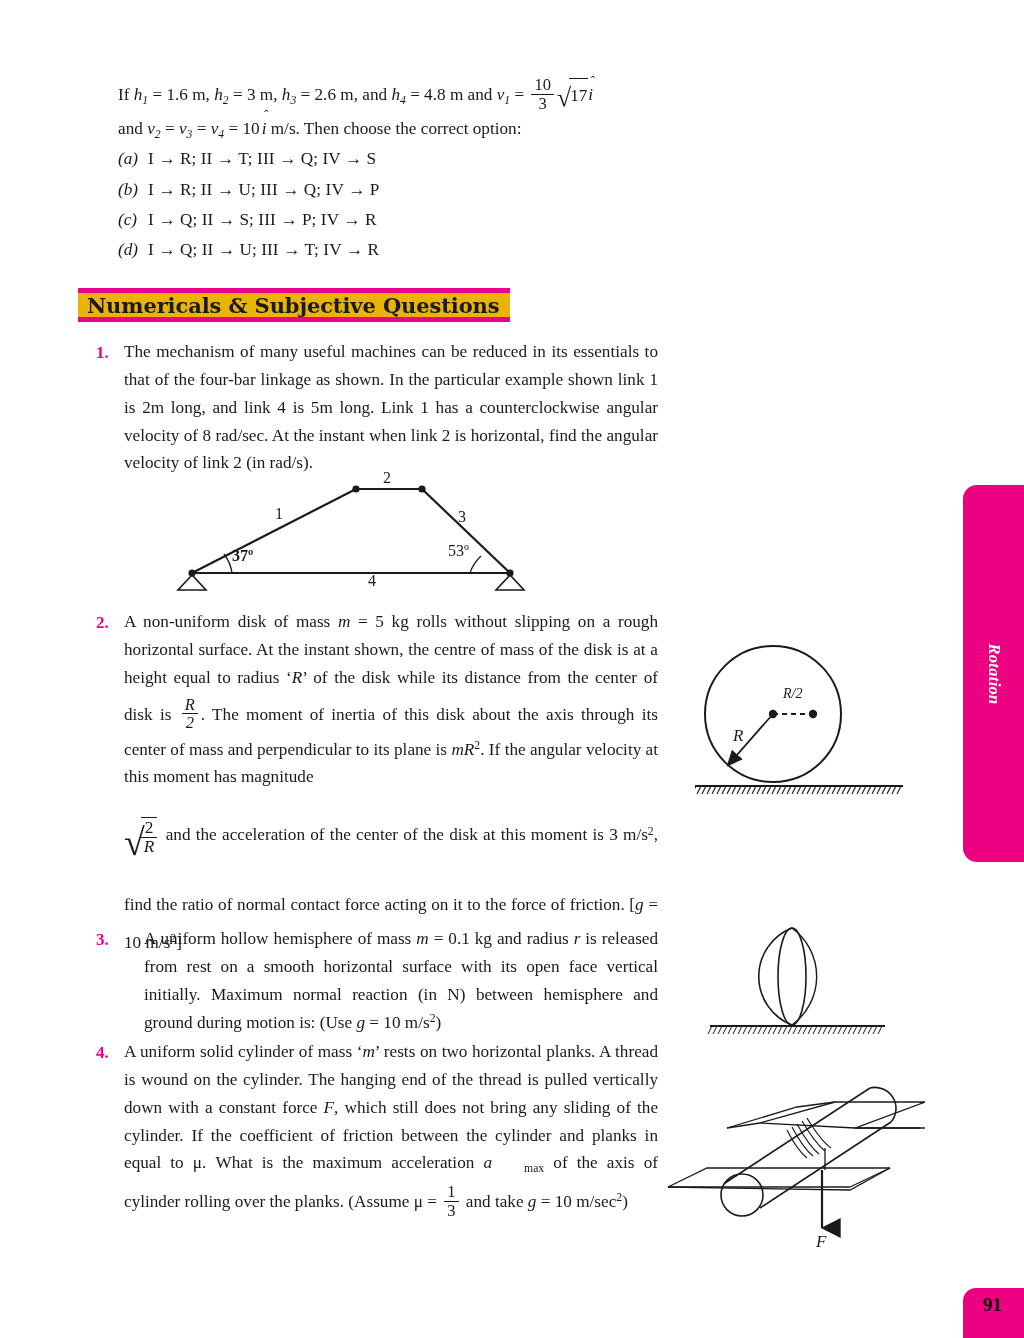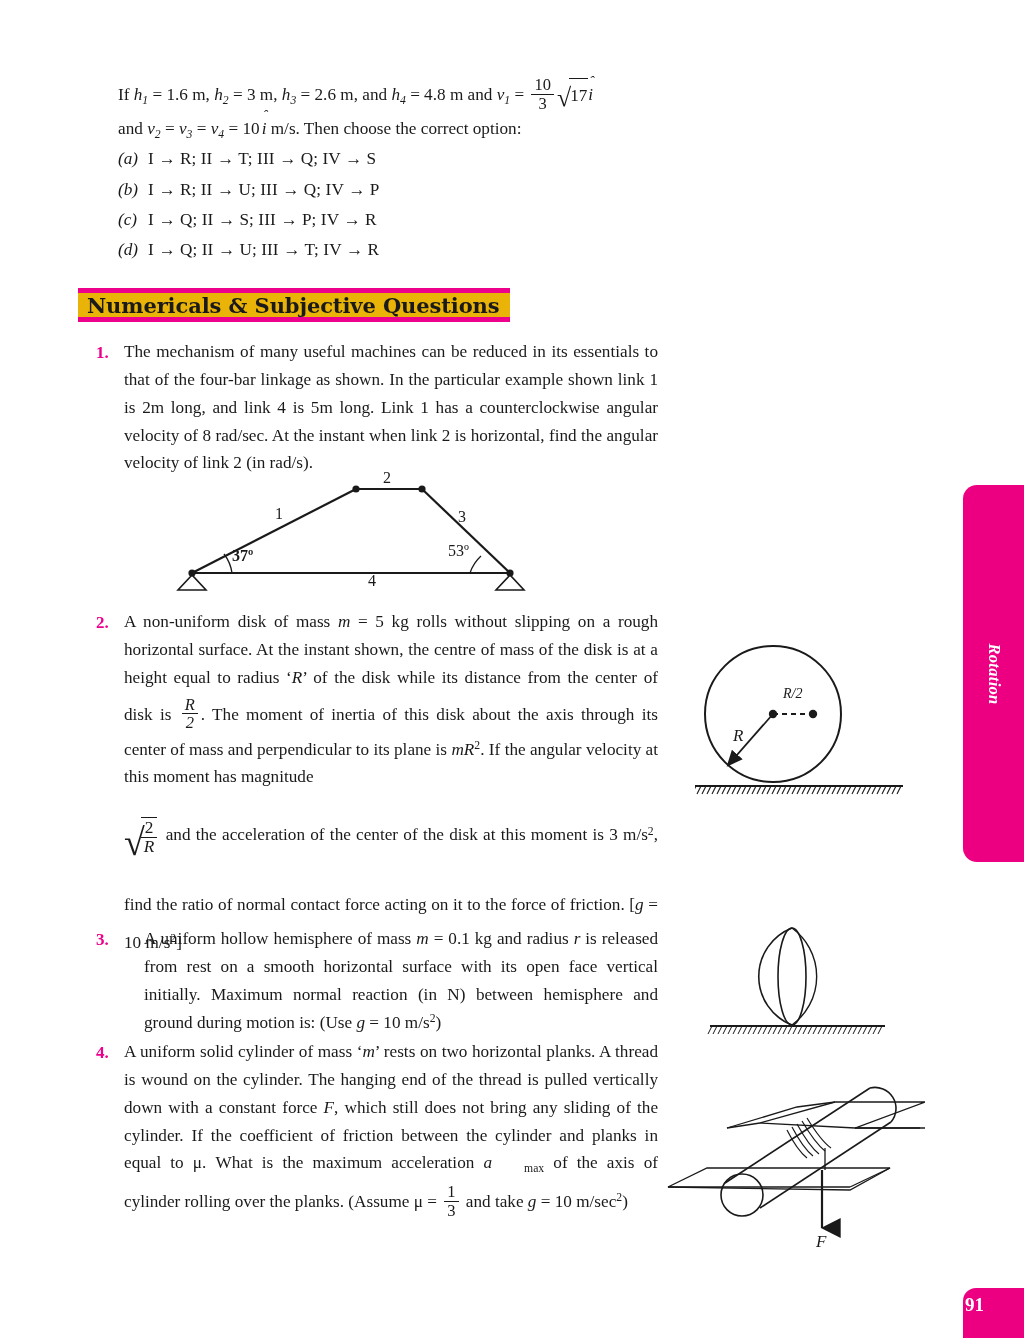--- a/index.html
+++ b/index.html
@@ -158,23 +158,23 @@
     position: absolute;
     left: 963px;
     top: 1288px;
     width: 61px;
     height: 50px;
     background: #ec0081;
     border-radius: 13px 0 0 0;
   }
   .page-num-box .pn {
     position: absolute;
-    left: 2px;
+    left: 20px;
     top: 6px;
-    color: #ffffff;
+    color: #000000;
     font-family: "Liberation Serif", serif;
     font-weight: bold;
     font-size: 19px;
     text-align: right;
   }
 </style>
 </head>
 <body>
 
 <div class="top-block">

